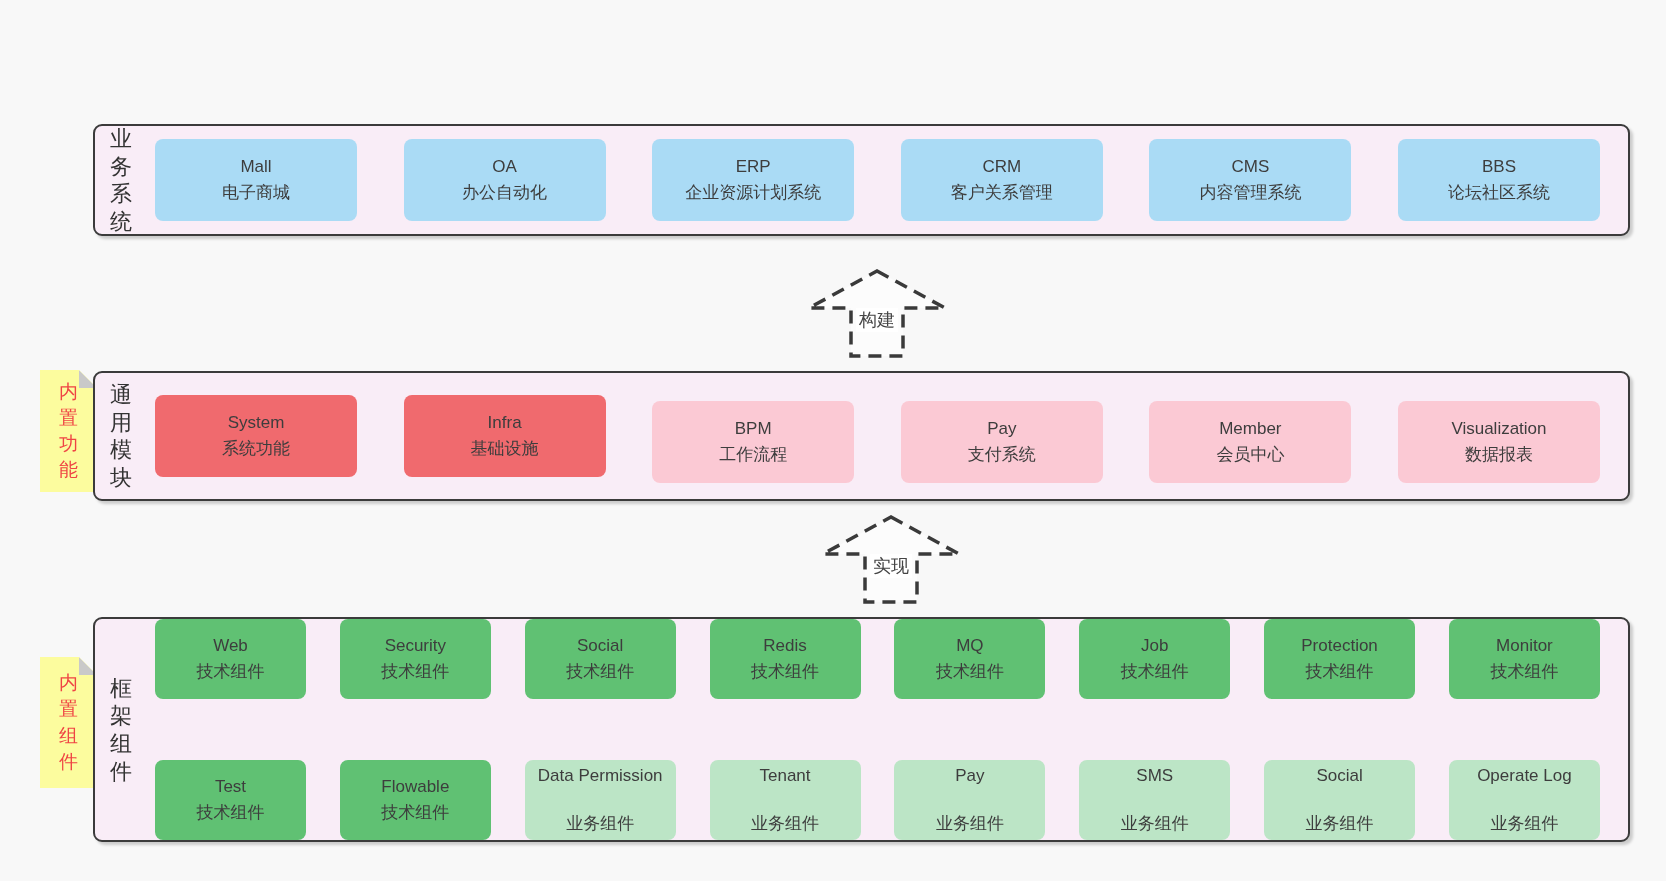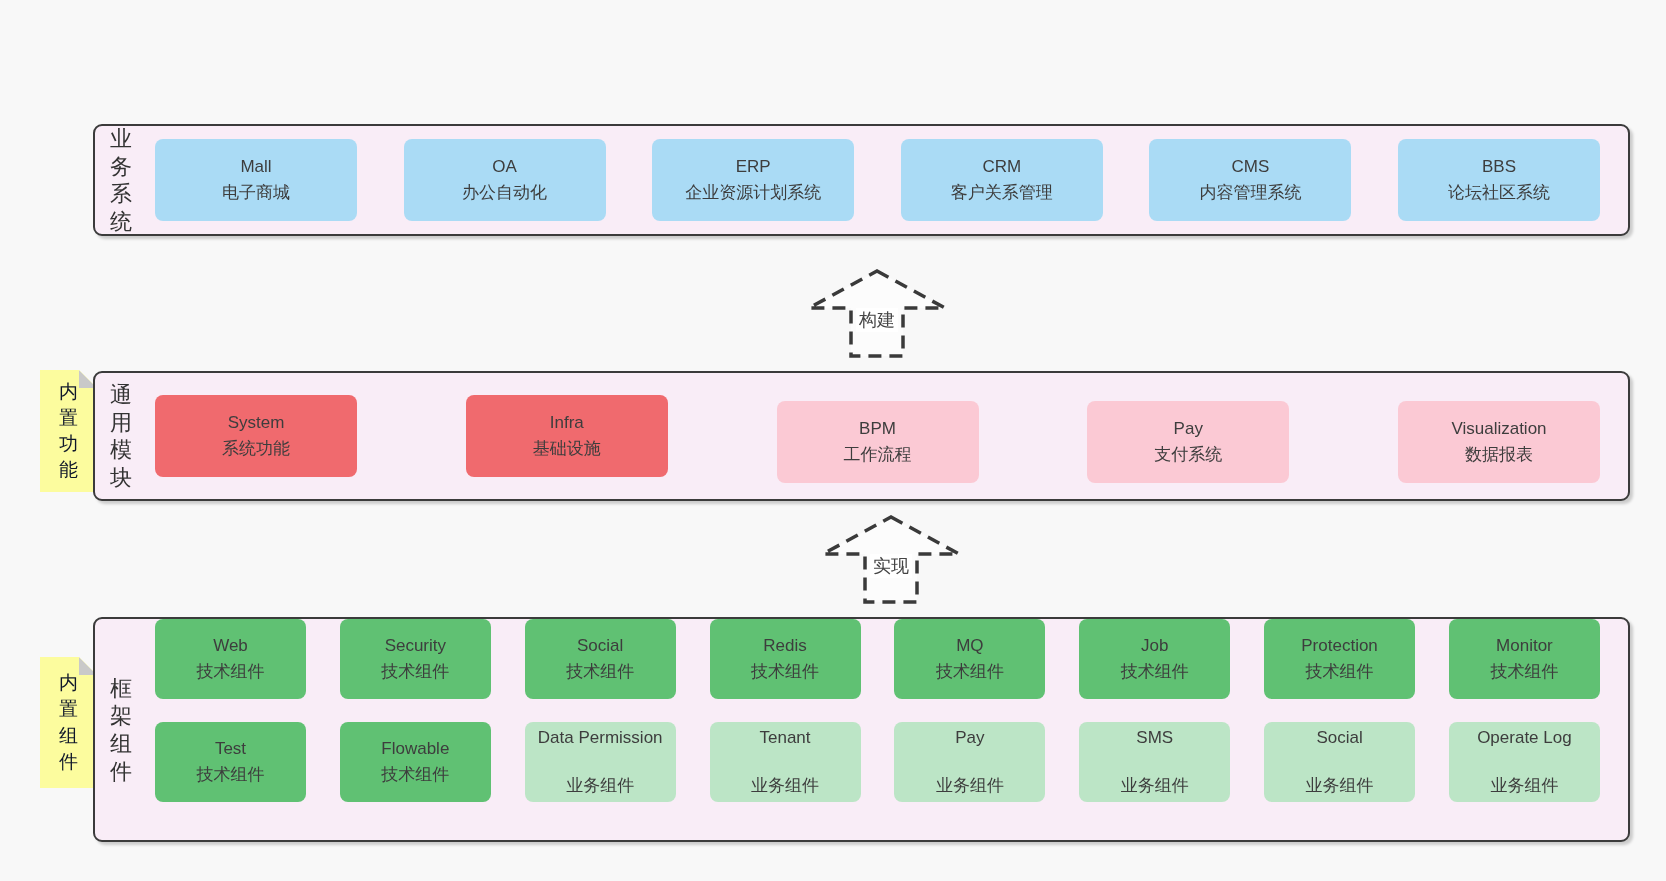--- a/index.html
+++ b/index.html
@@ -20,21 +20,21 @@
     position:absolute;left:13px;top:50%;transform:translateY(-50%);
     width:26px;font-size:22px;line-height:1.26;color:#333;
     text-align:center;word-break:break-all;white-space:normal;
   }
   .row{
     position:absolute;top:0;bottom:0;left:60px;right:28px;
     display:flex;align-items:center;justify-content:space-between;
   }
   .rows{
     position:absolute;top:0;bottom:0;left:60px;right:28px;
-    display:flex;flex-direction:column;justify-content:flex-start;gap:23px;
+    display:flex;flex-direction:column;justify-content:space-between;gap:23px;
   }
   .row8{display:flex;justify-content:space-between;}
   
   .box{
     border-radius:8px;display:flex;flex-direction:column;justify-content:center;
     align-items:center;text-align:center;font-size:17px;line-height:1.52;
     box-sizing:border-box;padding:2px 4px;color:#3d3d3d;
   }
   .w6{width:202px;height:82px;}
   .w8{width:151px;height:80px;}
@@ -49,21 +49,21 @@
     clip-path:polygon(0 0,calc(100% - 18px) 0,100% 18px,100% 100%,0 100%);
     display:flex;align-items:center;justify-content:center;
   }
   .note-modules{top:370px;height:122px;}
   .note-framework{top:657px;height:131px;}
   .note .fold{
     position:absolute;right:0;top:0;width:18px;height:18px;background:#c9c9c9;
     clip-path:polygon(0 0,100% 100%,0 100%);
   }
   .note .vtext{
-    width:20px;font-size:19px;line-height:1.38;color:#0f172a;
+    width:20px;font-size:19px;line-height:1.38;color:#ef4444;
     text-align:center;word-break:break-all;
   }
   
   .arrow{position:absolute;width:142px;height:92px;z-index:1;}
   .arrow-build{left:806px;top:268px;}
   .arrow-implement{left:820px;top:514px;}
   .arrow svg{position:absolute;inset:0;}
   .arrow .alabel{
     position:absolute;left:50%;top:40px;transform:translateX(-50%);
     background:#ffffff;padding:0 3px;font-size:18px;color:#444;white-space:nowrap;
@@ -128,20 +128,24 @@
       </div>
       <div class="box w6 pink">
         <div>BPM</div>
         <div>工作流程</div>
       </div>
       <div class="box w6 pink">
         <div>Pay</div>
         <div>支付系统</div>
       </div>
       <div class="box w6 pink">
+        <div>Member</div>
+        <div>会员中心</div>
+      </div>
+      <div class="box w6 pink">
         <div>Visualization</div>
         <div>数据报表</div>
       </div>
     </div>
   </div>
 
   <div class="arrow arrow-implement">
     <svg viewBox="0 0 142 92">
       <polygon points="71,3 139,40 97,40 97,88 45,88 45,40 3,40" fill="#fcfcfc" stroke="#3a3a3a" stroke-width="3.5" stroke-dasharray="13 8"></polygon>
     </svg>

